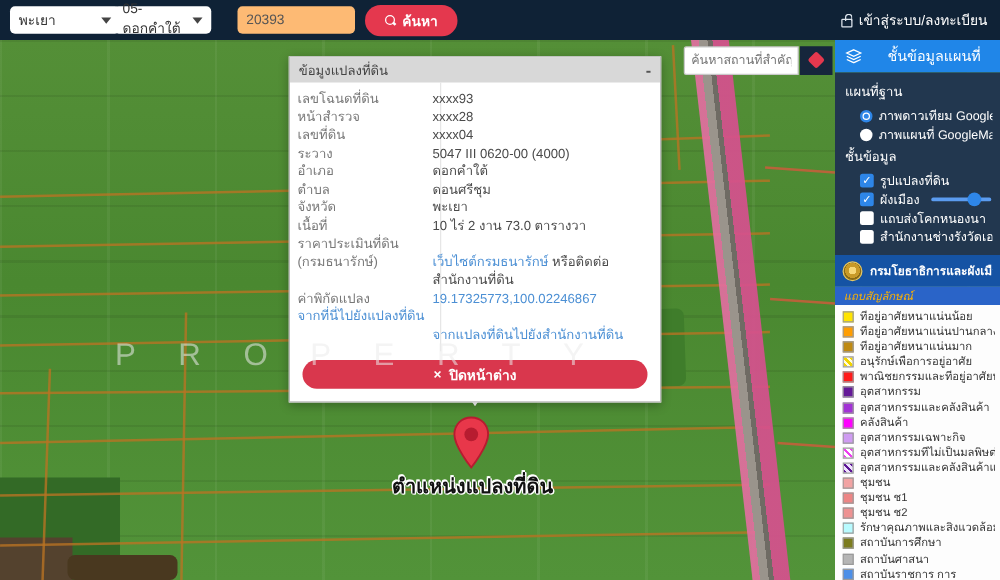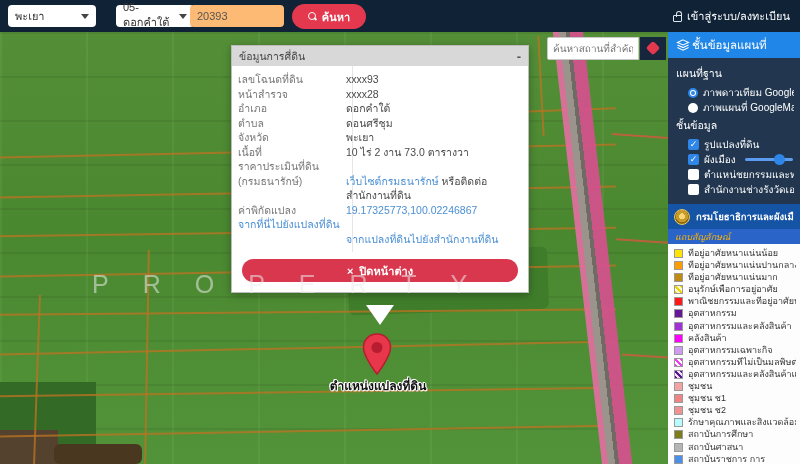--- a/index.html
+++ b/index.html
@@ -4,21 +4,21 @@
 <style>
   * { margin:0; padding:0; box-sizing:border-box; }
   body { font-family:"Liberation Sans","DejaVu Sans",sans-serif; background:#222; }
   .screen { position:relative; width:800px; height:464px; overflow:hidden; background:#4e8c33; }
 
   
   .navbar { position:absolute; left:0; top:0; width:800px; height:32px; background:#0f2236; z-index:30; display:flex; align-items:center; }
   .nv-select { position:absolute; top:5px; height:22px; background:#fff; border-radius:4px; display:flex; align-items:center; justify-content:space-between; padding:0 7px; font-size:11px; color:#333; cursor:pointer; }
   .nv-select .chev { width:0; height:0; border-left:4px solid transparent; border-right:4px solid transparent; border-top:5px solid #444; margin-left:6px; }
   #sel-province { left:8px; width:88px; }
-  #sel-district { left:116px; width:78px; }
+  #sel-district { left:91px; width:78px; }
   .nv-input { position:absolute; left:190px; top:5px; width:94px; height:22px; border:none; border-radius:4px; padding:0 7px; font-size:11px; color:#555; background:#fdba74; }
   .nv-search { position:absolute; left:292px; top:4px; width:74px; height:25px; background:#e4384e; border:none; border-radius:13px; color:#fff; font-size:11px; font-weight:bold; display:flex; align-items:center; justify-content:center; gap:5px; cursor:pointer; }
   .lens { position:relative; width:9px; height:9px; }
   .lens:before { content:""; position:absolute; left:0; top:0; width:6px; height:6px; border:1.5px solid #fff; border-radius:50%; }
   .lens:after { content:""; position:absolute; left:6px; top:6px; width:3px; height:1.5px; background:#fff; transform:rotate(45deg); }
   .login { position:absolute; right:10px; top:0; height:32px; display:flex; align-items:center; gap:5px; color:#fff; font-size:11px; cursor:pointer; }
   .lock { position:relative; width:9px; height:7px; border:1px solid #dfe6ee; border-radius:1px; margin-top:4px; }
   .lock:before { content:""; position:absolute; left:1.5px; top:-5px; width:4px; height:5px; border:1px solid #dfe6ee; border-bottom:none; border-radius:4px 4px 0 0; }
 
   
@@ -42,31 +42,31 @@
   .prow { display:flex; font-size:10.5px; line-height:14.5px; }
   .plabel { width:108px; text-align:left; color:#777; flex:none; padding-right:12px; }
   .pvalue { color:#4a4a4a; }
   .plink { color:#4b8fd4; cursor:pointer; }
   .pp-close-wrap { padding:7px 10px 10px 10px; }
   .pp-close { width:100%; height:23px; background:#d9374d; border:none; border-radius:12px; color:#fff; font-size:11px; font-weight:bold; display:flex; align-items:center; justify-content:center; gap:6px; cursor:pointer; }
   .tail { position:absolute; left:366px; top:273px; width:0; height:0; border-left:14px solid transparent; border-right:14px solid transparent; border-top:20px solid #fff; z-index:4; }
 
   
   .marker { position:absolute; left:360px; top:300px; z-index:4; }
-  .marker-label { position:absolute; left:308px; top:344px; width:140px; text-align:center; z-index:4; font-size:12px; font-weight:bold; color:#111;
+  .marker-label { position:absolute; left:308px; top:344px; width:140px; text-align:center; z-index:4; font-size:16px; font-weight:bold; color:#111;
     text-shadow:-1px 0 #fff,1px 0 #fff,0 -1px #fff,0 1px #fff,1px 1px #fff,-1px -1px #fff; }
 
   
   .place-search { position:absolute; left:547px; top:5px; width:92px; height:23px; border:1px solid #c9c9c9; border-radius:2px 0 0 2px; padding:0 5px; font-size:10px; color:#555; background:#fff; z-index:9; }
   .diamond-btn { position:absolute; left:640px; top:5px; width:26px; height:23px; background:#16263c; border:none; z-index:9; cursor:pointer; }
   .diamond { position:absolute; left:8px; top:6px; width:10px; height:10px; background:#e4384e; transform:rotate(45deg); border-radius:2px; }
 
   
   .sidebar { position:absolute; left:668px; top:0px; width:132px; height:432px; z-index:10; display:flex; flex-direction:column; }
-  .sb-head { height:26px; background:#2086e8; color:#fff; font-size:11.5px; display:flex; align-items:center; gap:2px; padding:0 8px; flex:none; }
+  .sb-head { height:26px; background:#2086e8; color:#fff; font-size:11.5px; display:flex; align-items:center; gap:20px; padding:0 8px; flex:none; }
   .sb-body { background:#22374f; color:#fff; padding:5px 6px 7px 8px; flex:none; }
   .sb-title { font-size:10.5px; margin:2px 0 3px 0; }
   .opt-row { display:flex; align-items:center; gap:5px; padding-left:12px; height:15px; white-space:nowrap; overflow:hidden; font-size:10px; }
   .radio { width:10px; height:10px; border-radius:50%; flex:none; position:relative; background:#fff; }
   .radio.sel { border:2px solid #2e86e8; }
   .radio.sel:after { content:""; position:absolute; left:1px; top:1px; width:4px; height:4px; border-radius:50%; background:#2e86e8; }
   .cbox { width:11px; height:11px; border-radius:2px; flex:none; background:#fff; }
   .cbox.on { background:#2e86e8; color:#fff; font-size:9px; line-height:11px; text-align:center; font-weight:bold; }
   .slider { position:relative; width:48px; height:3px; background:#5b9cf0; border-radius:2px; margin-left:4px; flex:none; }
   .slider .knob { position:absolute; left:62%; top:-4px; width:11px; height:11px; border-radius:50%; background:#2e86e8; }
@@ -136,31 +136,39 @@
         <path d="M17 2 C9 2 3.5 8 3.5 15.5 C3.5 25 17 42 17 42 C17 42 30.5 25 30.5 15.5 C30.5 8 25 2 17 2 Z" fill="#e8374a" stroke="#b71c30" stroke-width="1.5"></path>
         <circle cx="17" cy="15.5" r="5.5" fill="#b71c30"></circle>
       </svg>
     </div>
     <div class="marker-label">ตำแหน่งแปลงที่ดิน</div>
 
     <div class="watermark">PROPERTY</div>
 
     <div class="popup">
       <div class="pp-head">
-        <span>ข้อมูนการศี่ดิน</span>
+        <span>ข้อมูงแปลงที่ดิน</span>
         <span class="pp-toggle">-</span>
       </div>
       <div class="pp-rows" id="popup-rows">
           <div class="prow">
             <span class="plabel">เลขโฉนดที่ดิน</span>
             <span class="pvalue"><span>xxxx93</span></span>
           </div>
           <div class="prow">
             <span class="plabel">หน้าสำรวจ</span>
             <span class="pvalue"><span>xxxx28</span></span>
+          </div>
+          <div class="prow">
+            <span class="plabel">เลขที่ดิน</span>
+            <span class="pvalue"><span>xxxx04</span></span>
+          </div>
+          <div class="prow">
+            <span class="plabel">ระวาง</span>
+            <span class="pvalue"><span>5047 III 0620-00 (4000)</span></span>
           </div>
           <div class="prow">
             <span class="plabel">อำเภอ</span>
             <span class="pvalue"><span>ดอกคำใต้</span></span>
           </div>
           <div class="prow">
             <span class="plabel">ตำบล</span>
             <span class="pvalue"><span>ดอนศรีชุม</span></span>
           </div>
           <div class="prow">
@@ -232,21 +240,21 @@
             </div>
             <div class="opt-row">
               <span class="cbox on">✓</span>
               <span>ผังเมือง</span>
               <span class="slider">
                 <span class="knob"></span>
               </span>
             </div>
             <div class="opt-row">
               <span class="cbox"></span>
-              <span>ตำแหน่ชยกรรมและท</span>
+              <span>แถบส่งโคกหนองนา</span>
             </div>
             <div class="opt-row">
               <span class="cbox"></span>
               <span>สำนักงานช่างรังวัดเอกชน</span>
             </div>
           </div>
       </div>
       <div class="banner">
         <span class="emblem"></span>
         <span>กรมโยธาธิการและผังเมือง</span>

